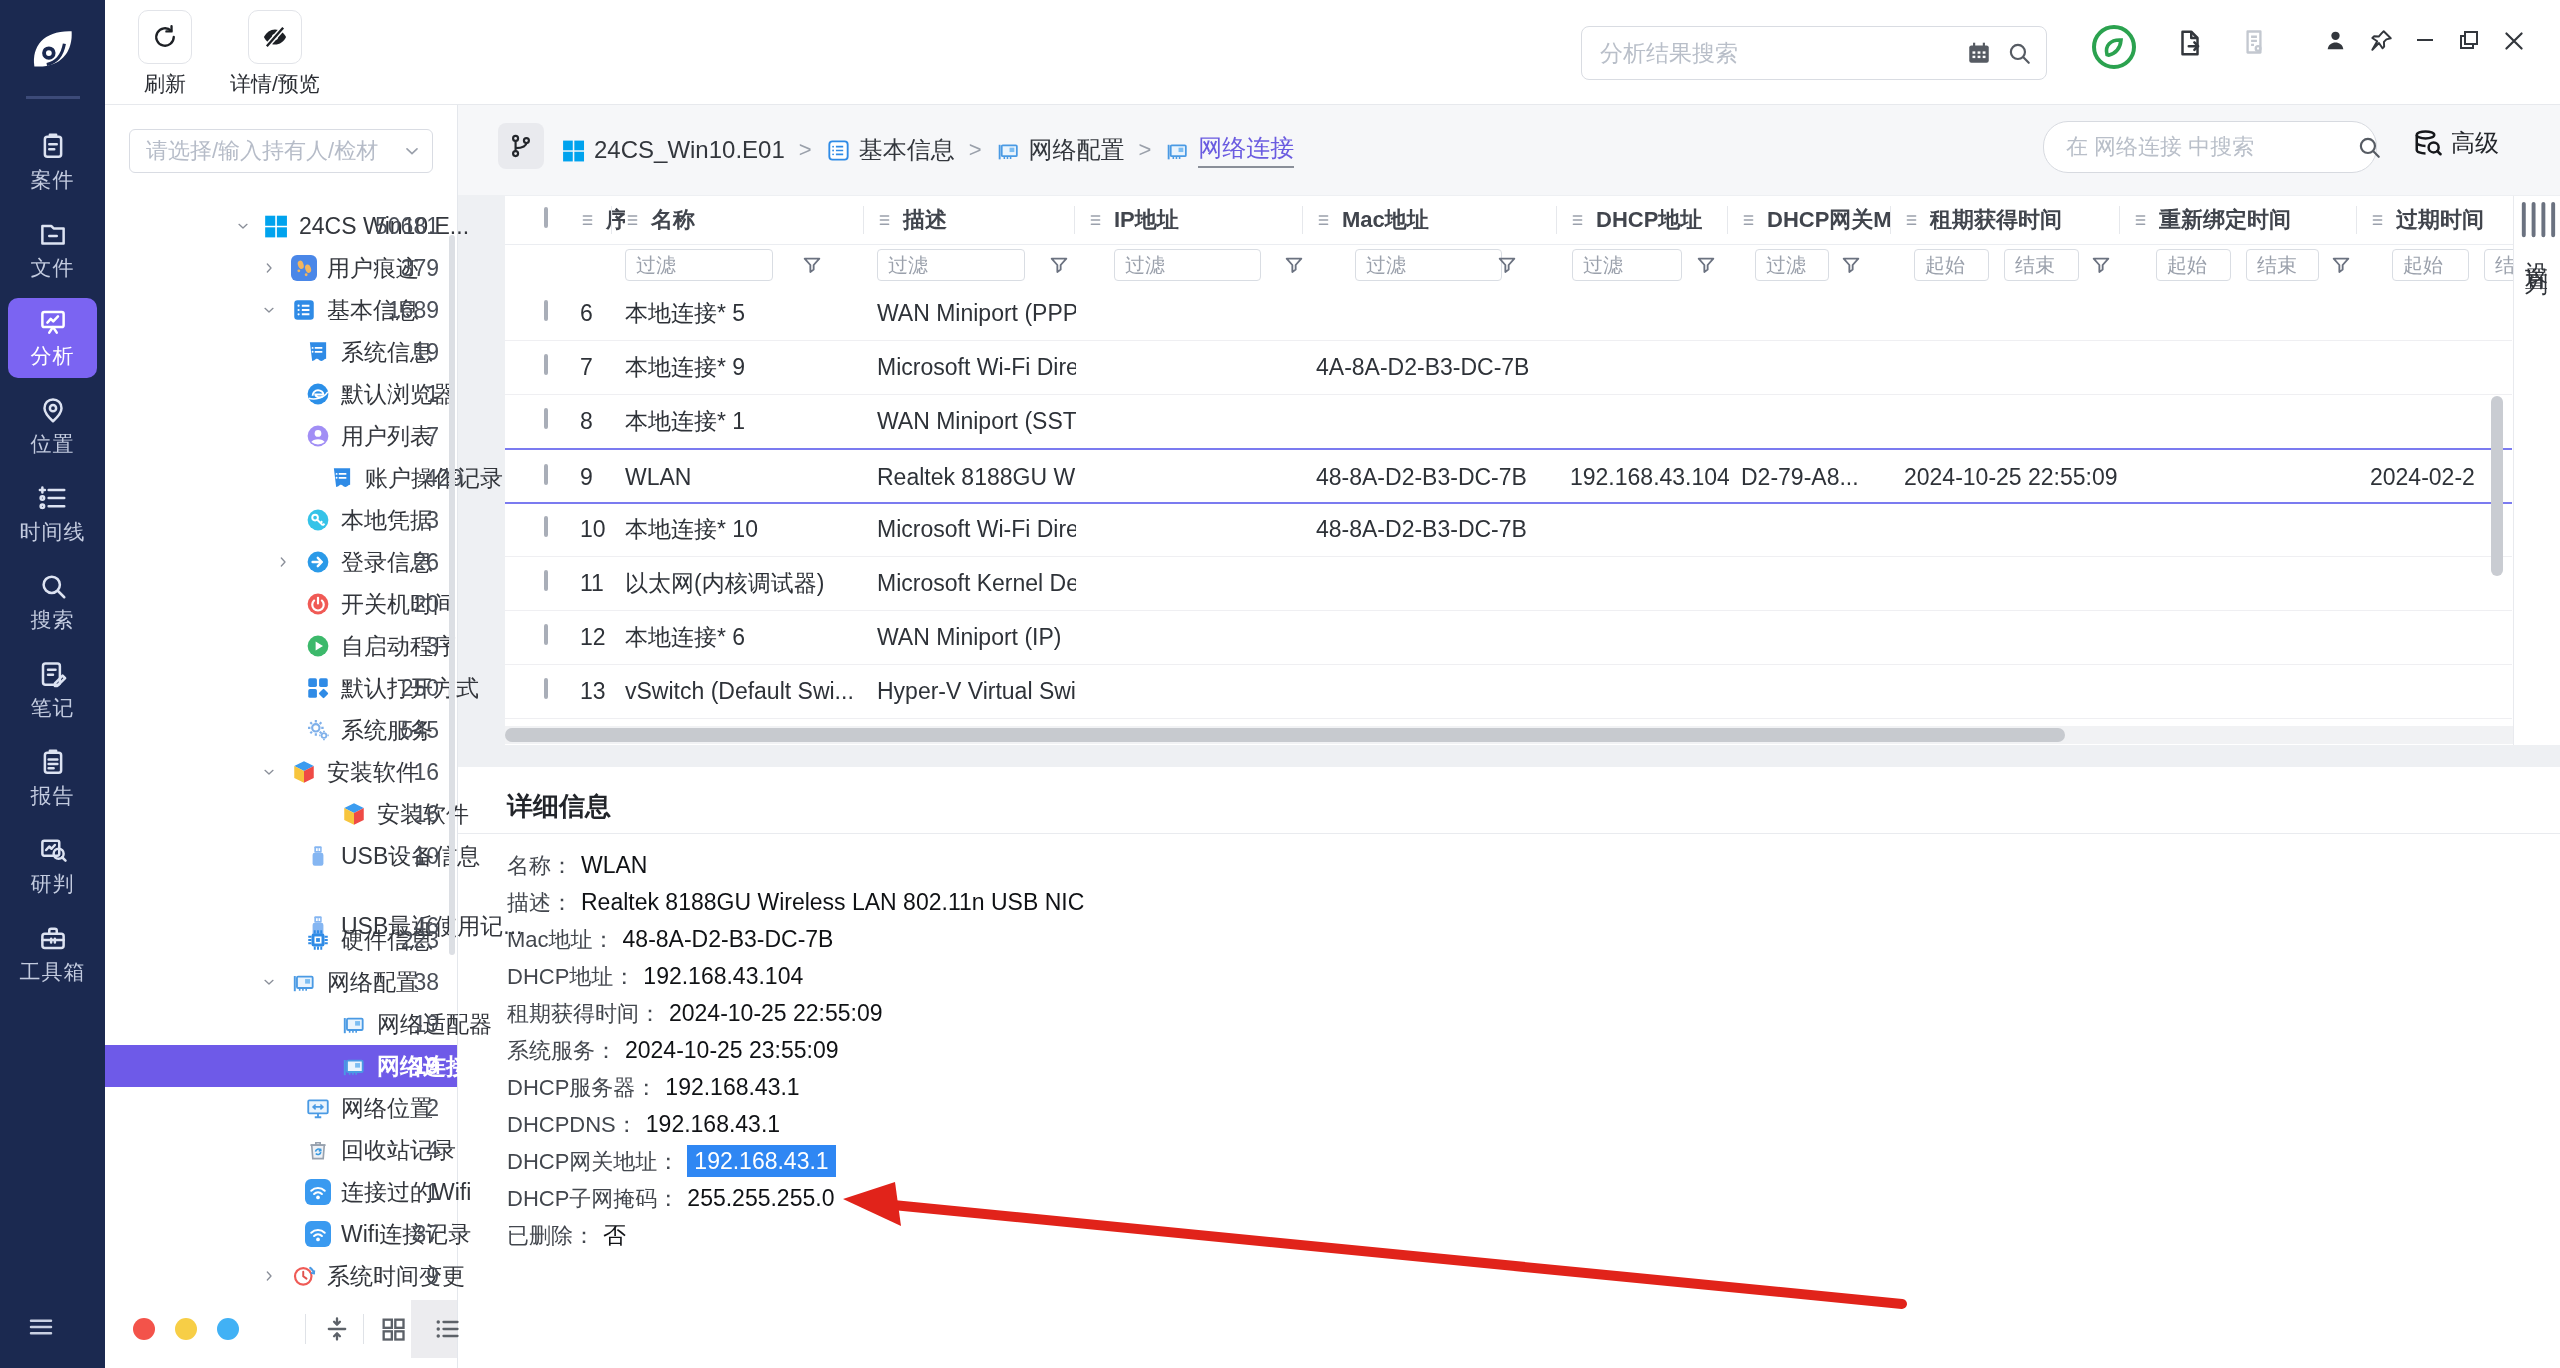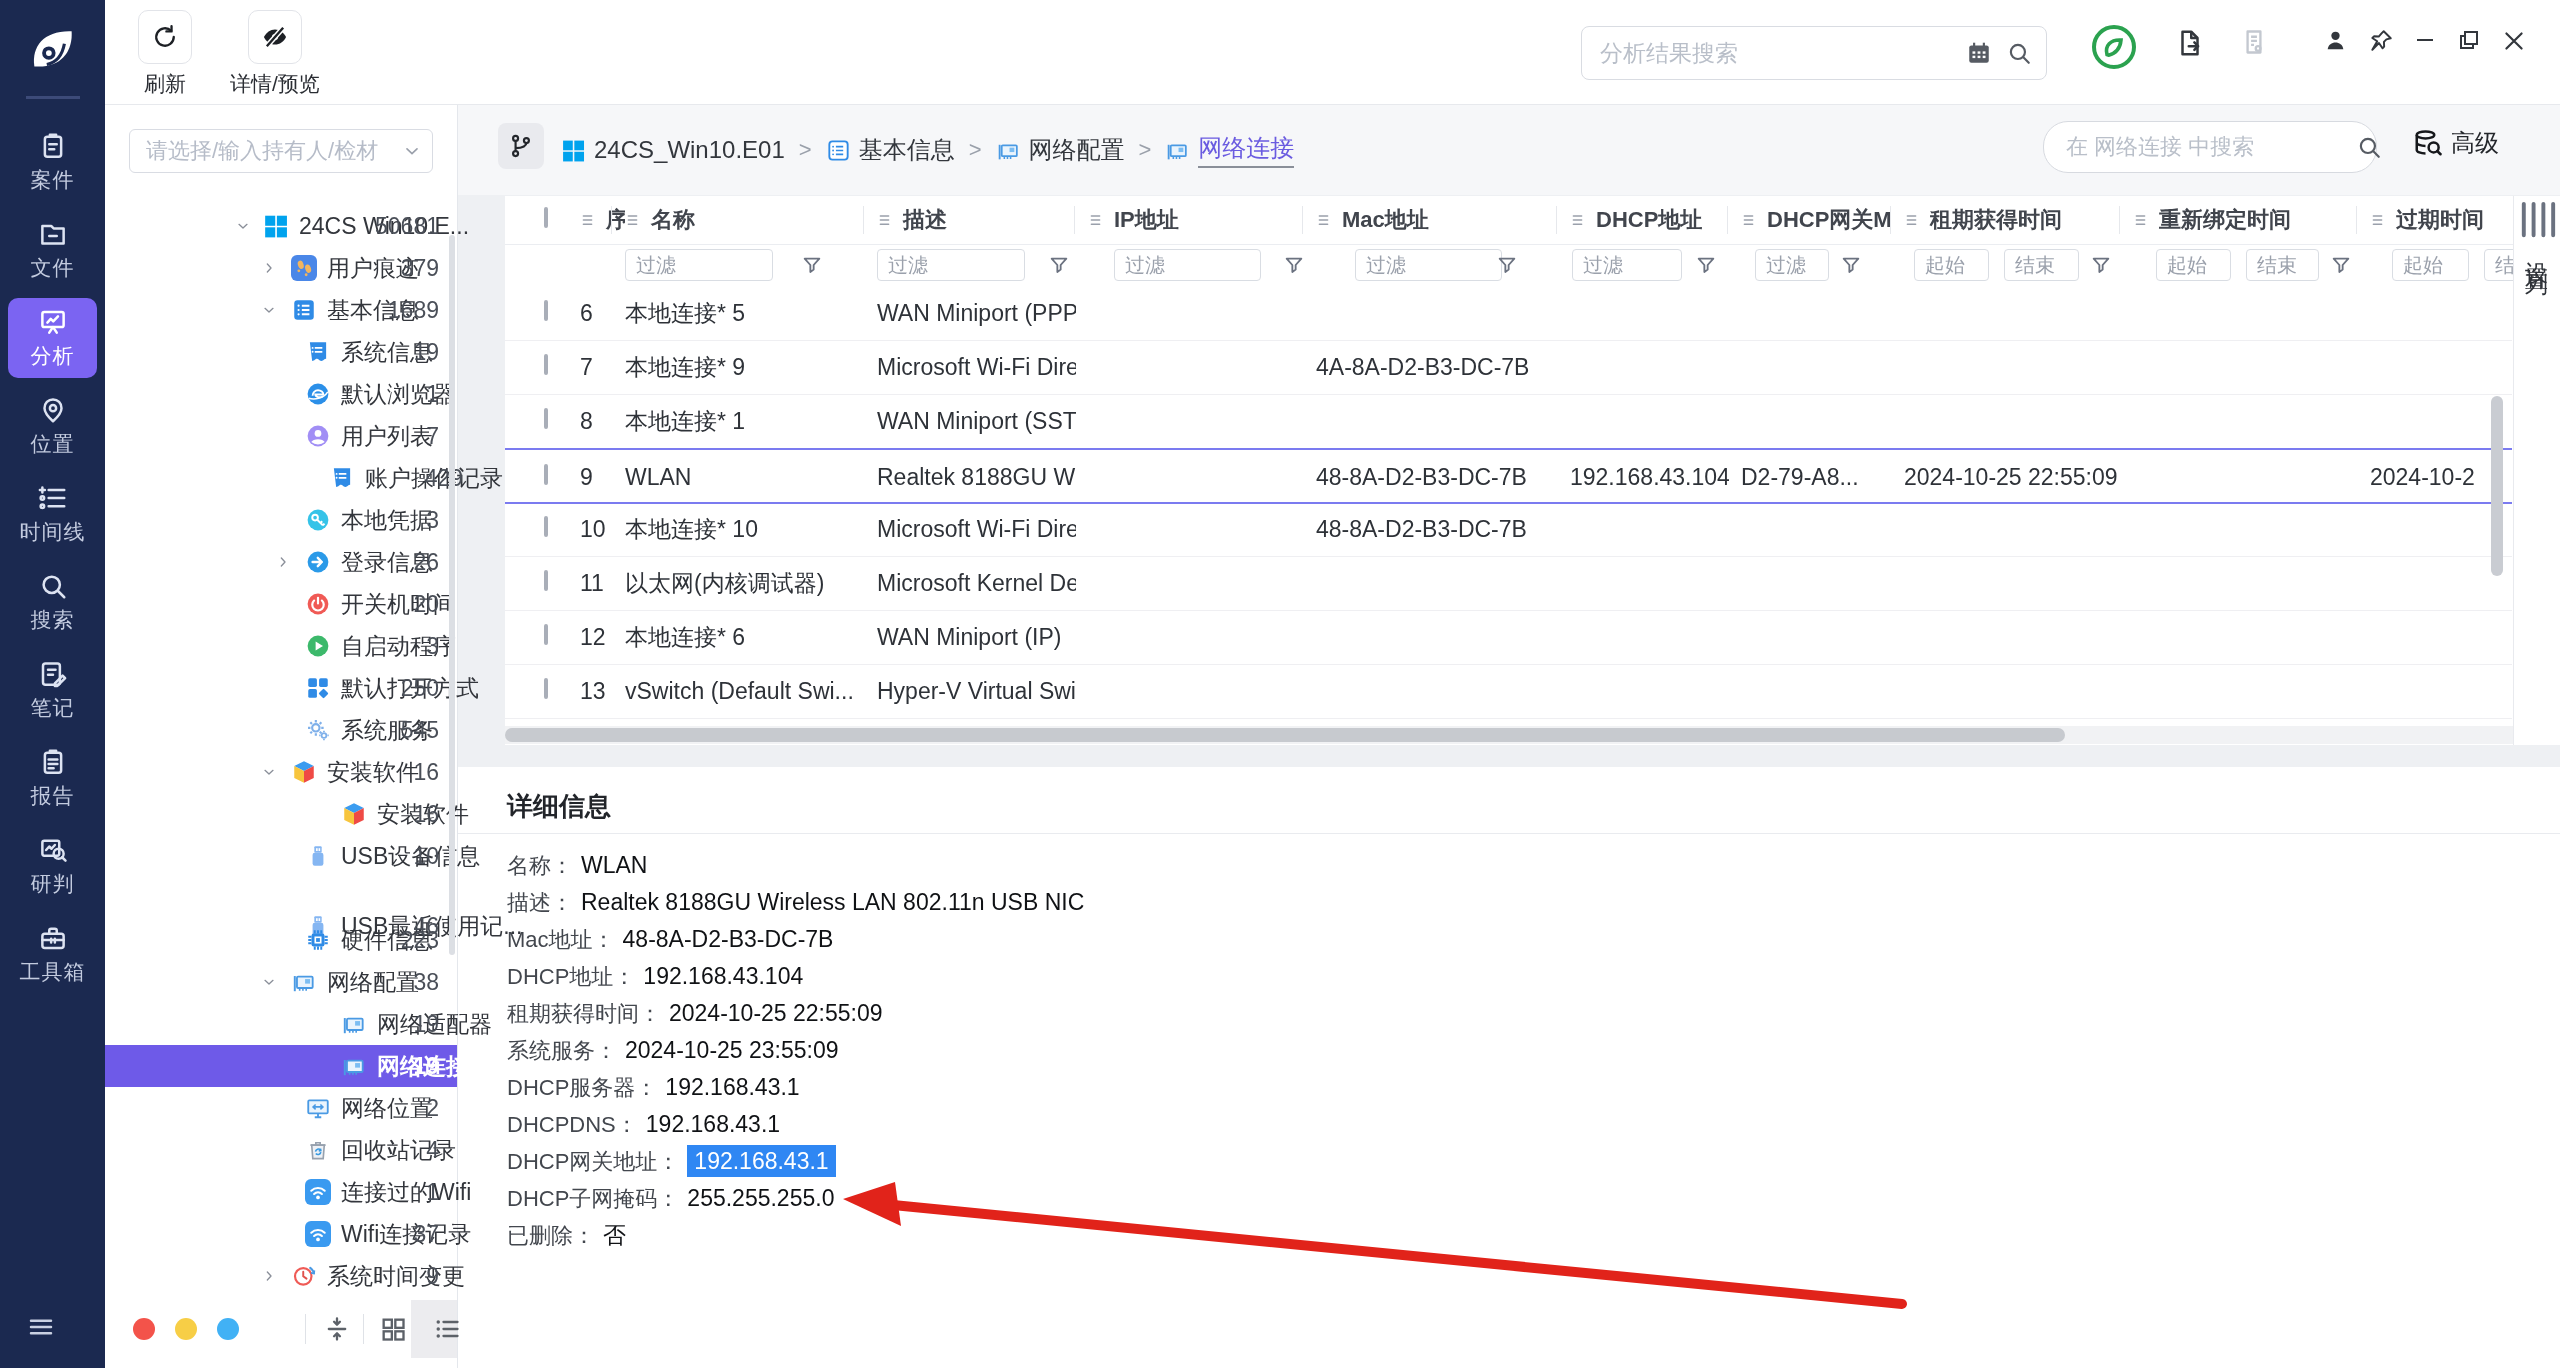--- a/index.html
+++ b/index.html
@@ -1028,21 +1028,21 @@
       </div>
       <div class="trow sel" style="top: 162px;">
         <span class="rcheck"><span class="checkbox"></span></span>
         <span class="tcell" style="left:75px;width:45px">9</span>
         <span class="tcell" style="left:120px;width:240px">WLAN</span>
         <span class="tcell" style="left:372px;width:199px">Realtek 8188GU Wir...</span>
         <span class="tcell" style="left:811px;width:242px">48-8A-D2-B3-DC-7B</span>
         <span class="tcell" style="left:1065px;width:159px">192.168.43.104</span>
         <span class="tcell" style="left:1236px;width:151px">D2-79-A8...</span>
         <span class="tcell" style="left:1399px;width:217px">2024-10-25 22:55:09</span>
-        <span class="tcell" style="left:1865px;width:120px">2024-10-2</span>
+        <span class="tcell" style="left:1865px;width:120px">2024-02-2</span>
       </div>
       <div class="trow" style="top: 216px;">
         <span class="rcheck"><span class="checkbox"></span></span>
         <span class="tcell" style="left:75px;width:45px">10</span>
         <span class="tcell" style="left:120px;width:240px">本地连接* 10</span>
         <span class="tcell" style="left:372px;width:199px">Microsoft Wi-Fi Dire...</span>
         <span class="tcell" style="left:811px;width:242px">48-8A-D2-B3-DC-7B</span>
       </div>
       <div class="trow" style="top: 270px;">
         <span class="rcheck"><span class="checkbox"></span></span>

